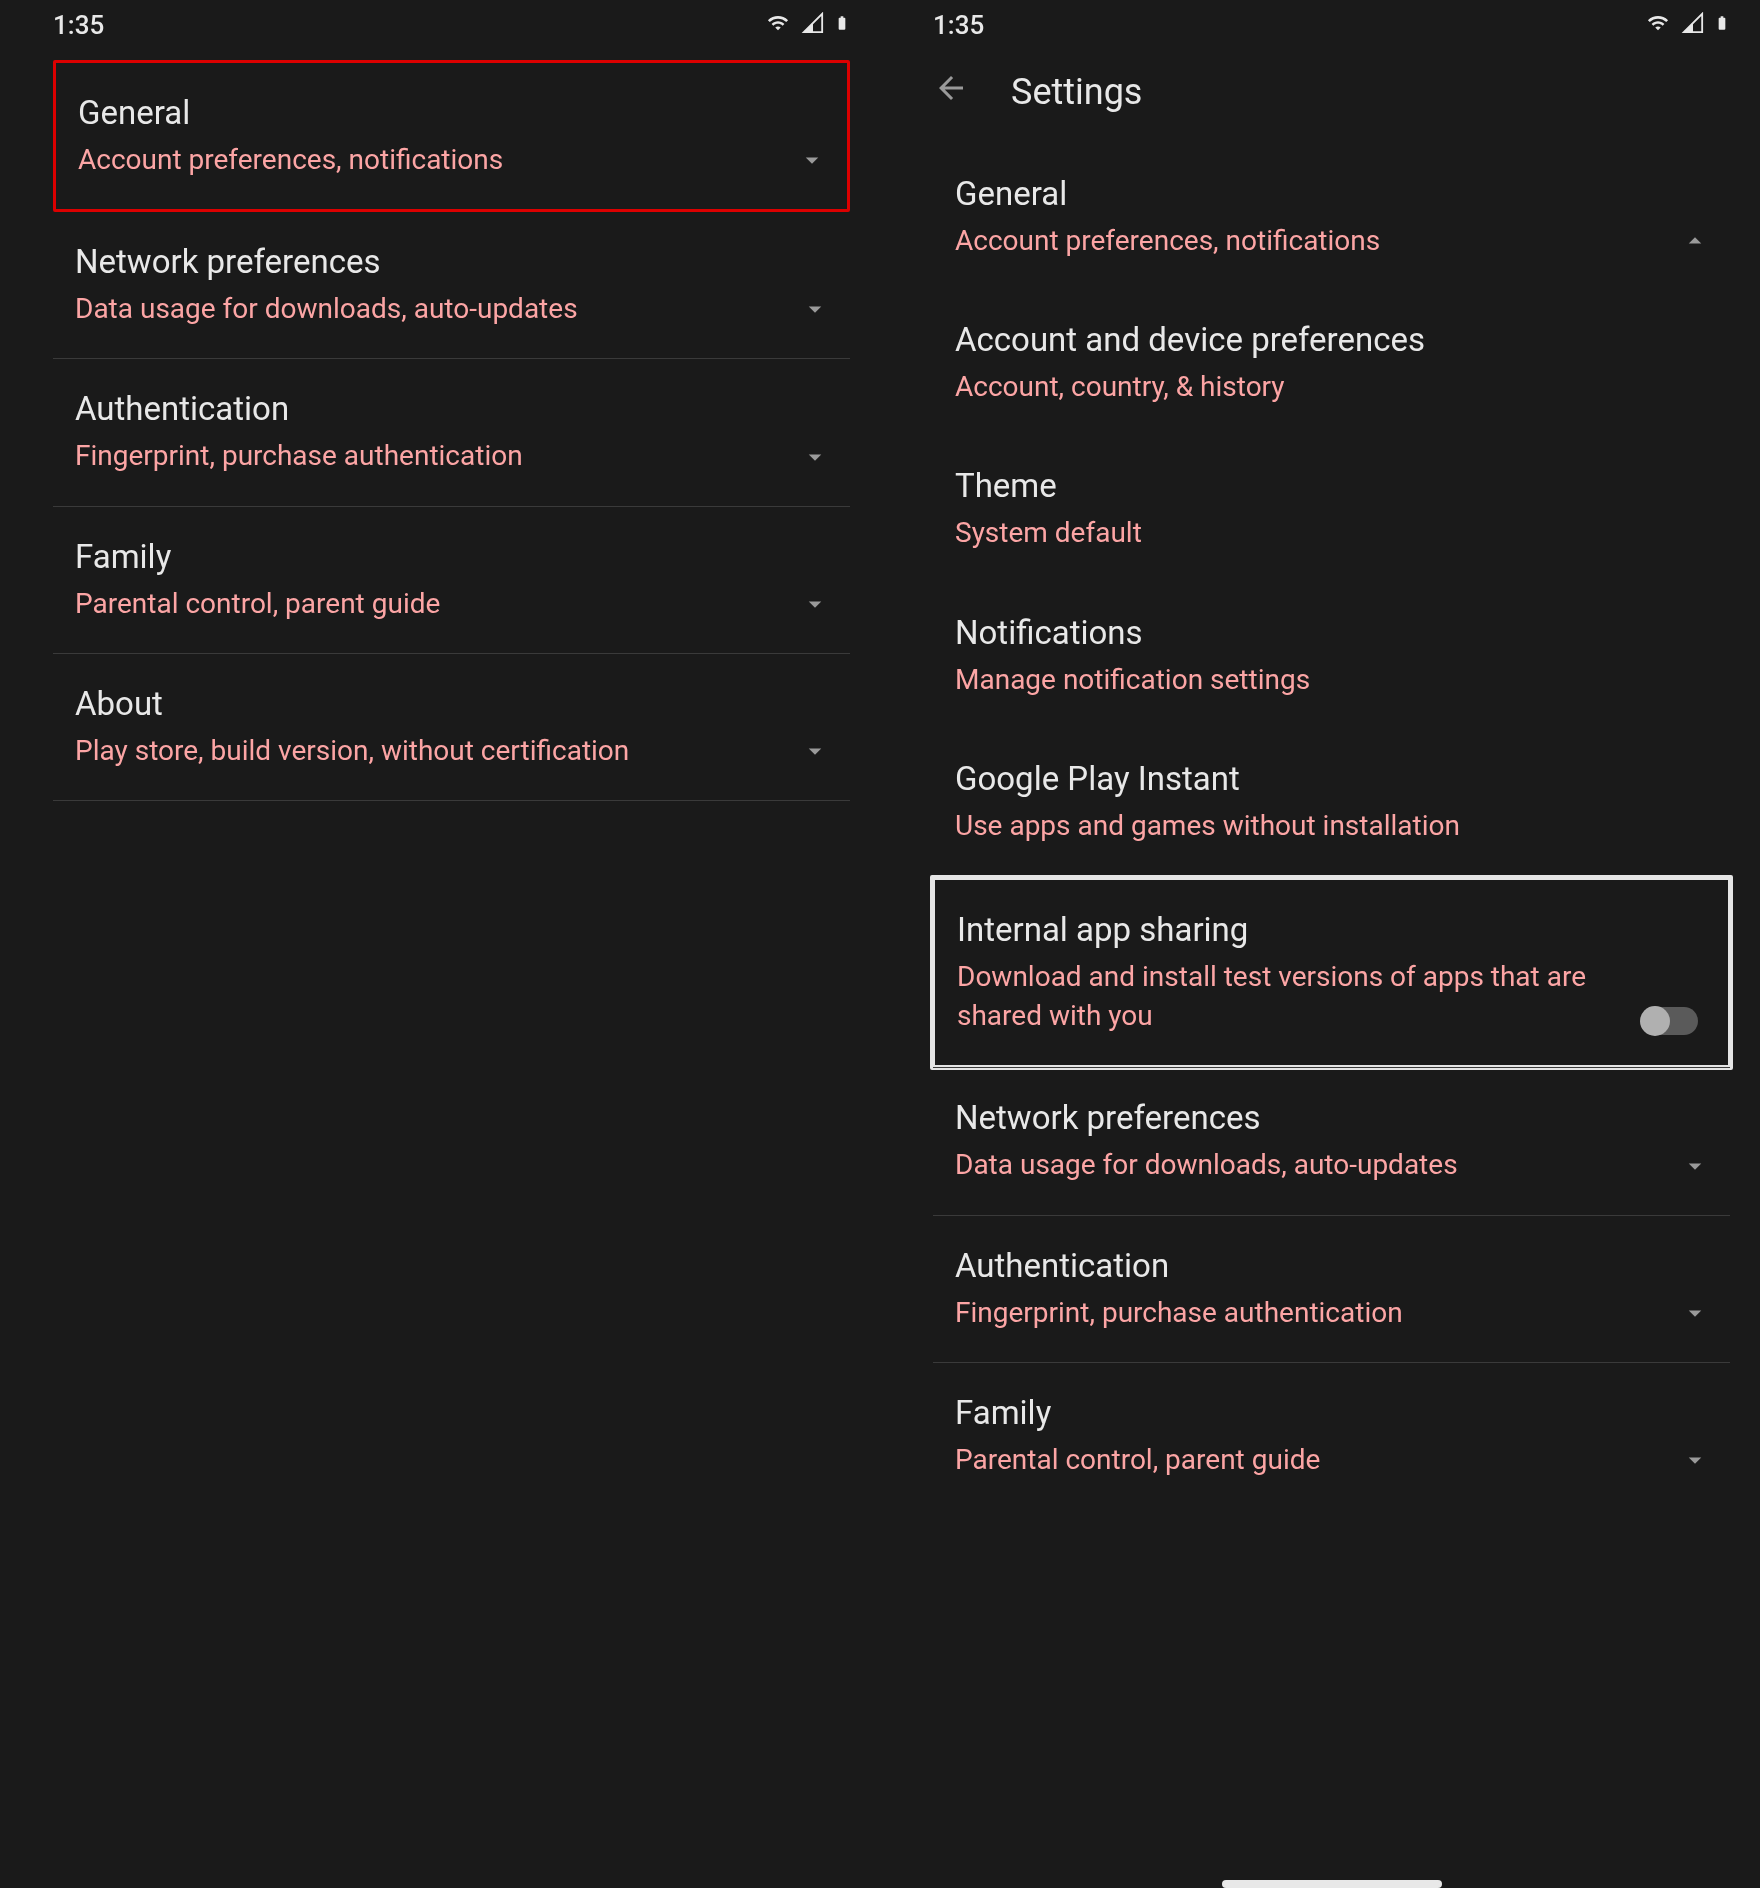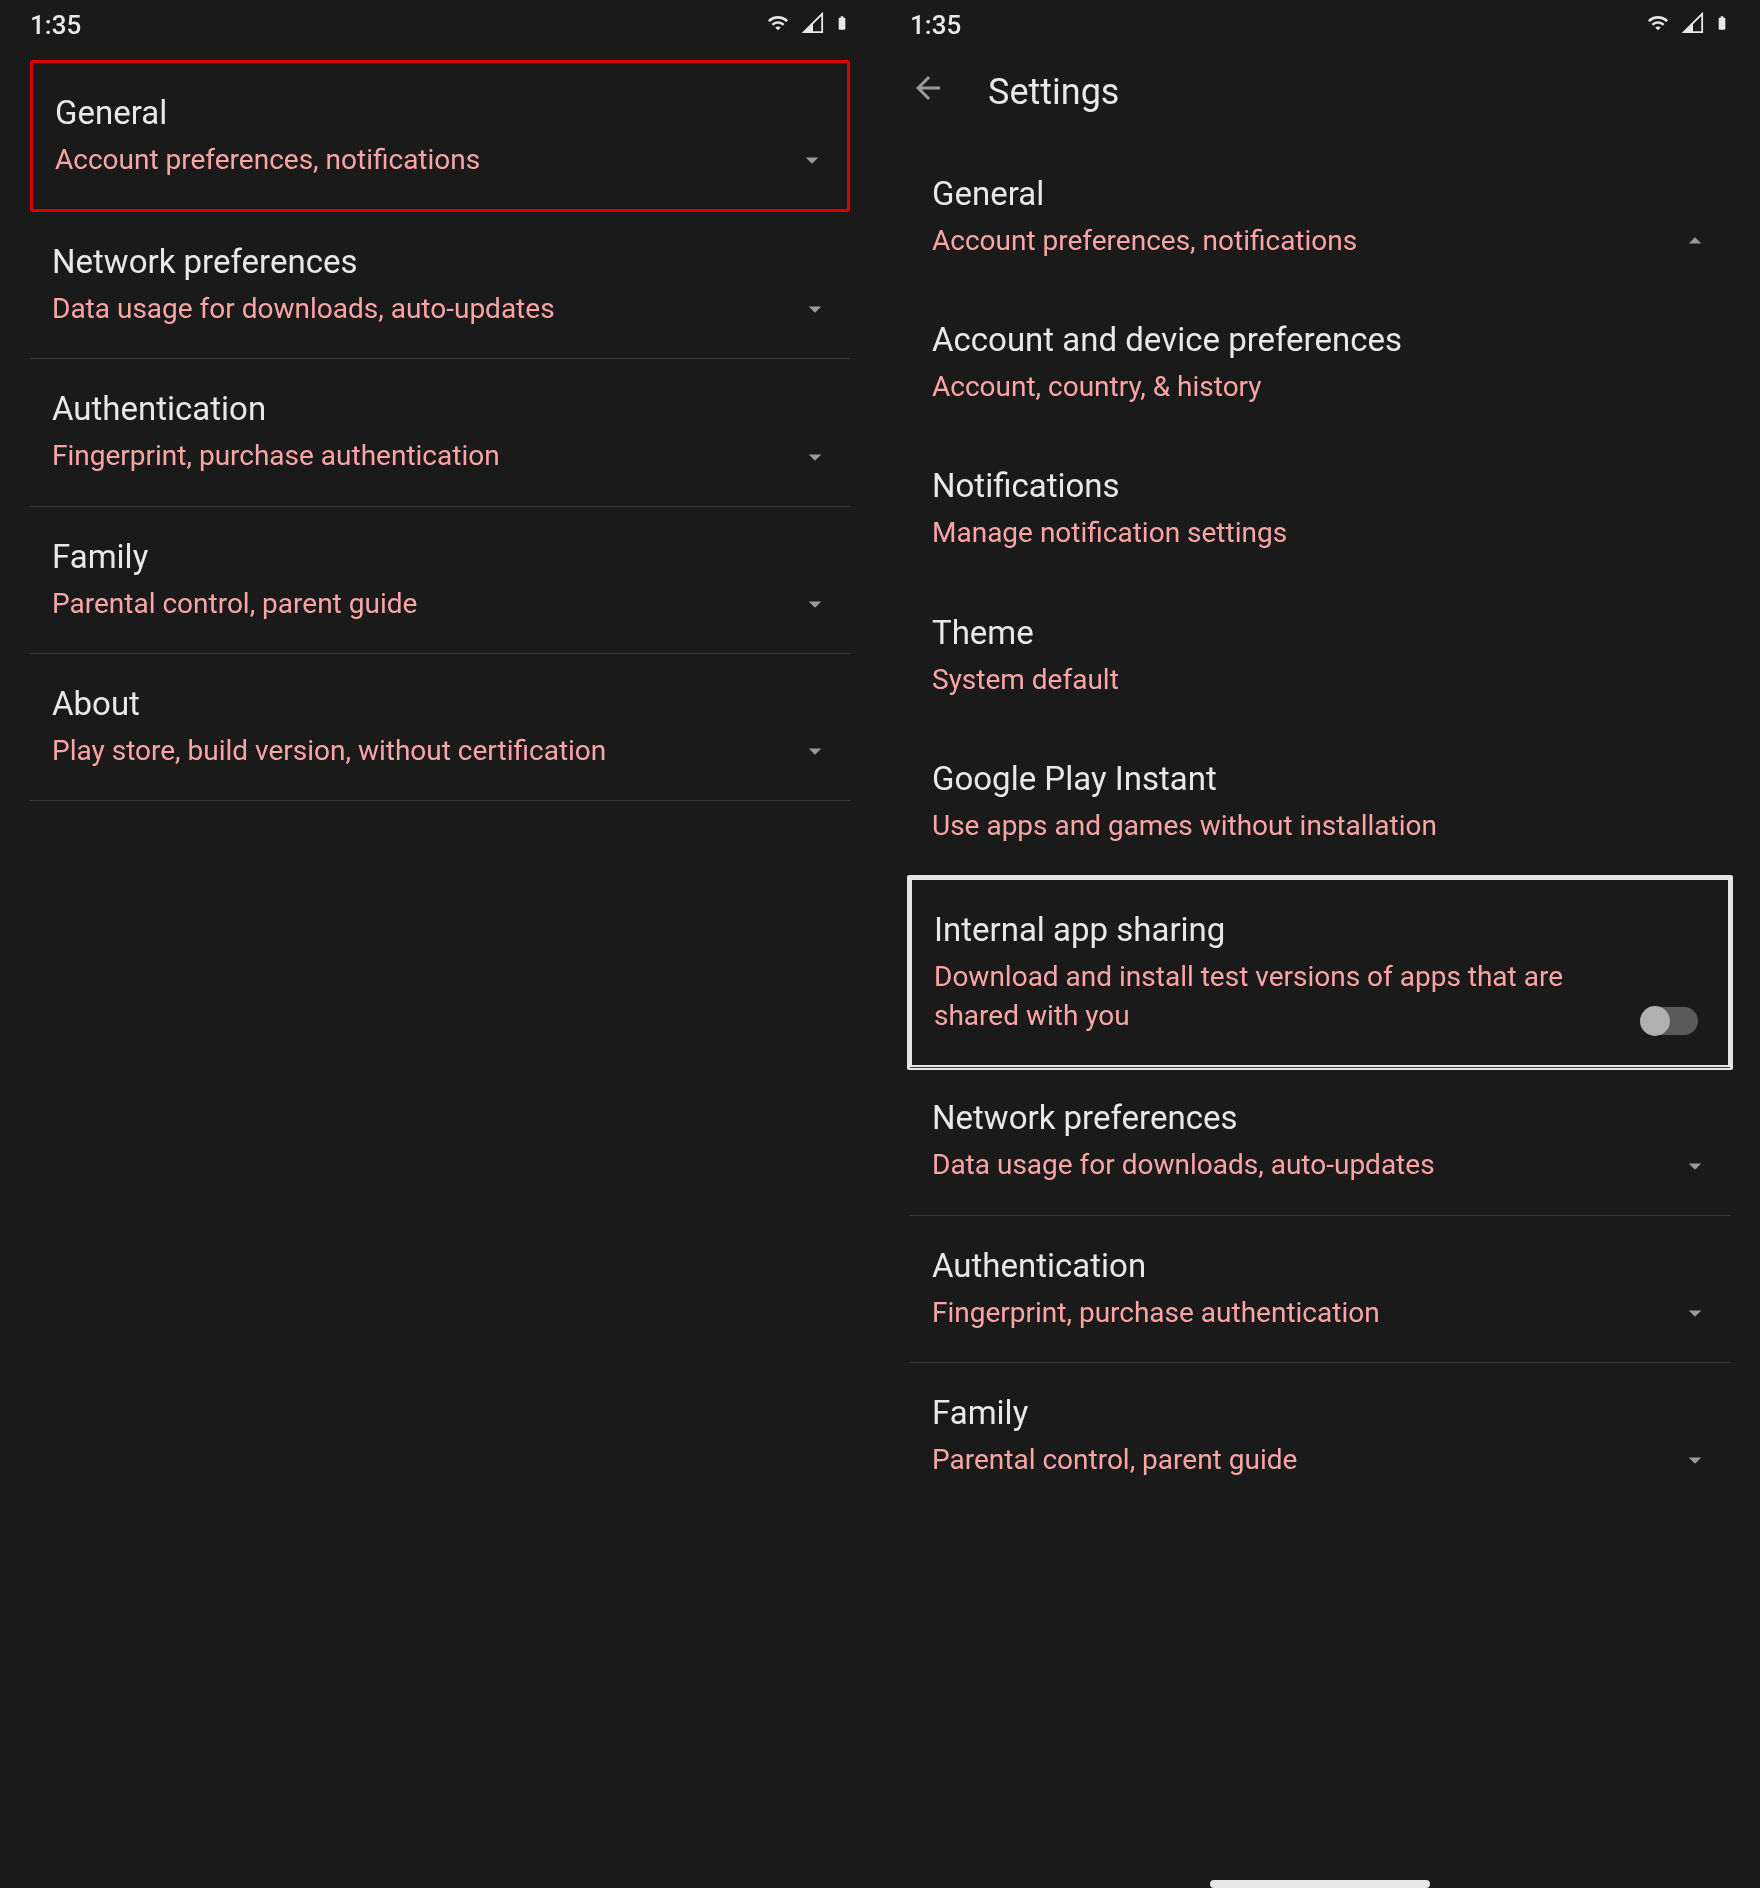--- a/index.html
+++ b/index.html
@@ -13,20 +13,21 @@
       display: flex;
       width: 1760px;
       height: 1888px;
       transform-origin: top left;
     }
     .phone-screen {
       width: 50%;
       background: #1a1a1a;
       position: relative;
       padding: 0;
+      margin-left: 23px;
     }
     .status-bar {
       display: flex;
       justify-content: space-between;
       align-items: center;
       padding: 10px 30px;
       height: 50px;
     }
     .status-time {
       color: #e8e8e8;
@@ -276,29 +277,29 @@
 
     <div class="setting-item no-border">
       <div class="setting-content">
         <div class="setting-title">Account and device preferences</div>
         <div class="setting-subtitle">Account, country, &amp; history</div>
       </div>
     </div>
 
     <div class="setting-item no-border">
       <div class="setting-content">
+        <div class="setting-title">Theme</div>
+        <div class="setting-subtitle">System default</div>
+      </div>
+    </div>
+
+    <div class="setting-item no-border">
+      <div class="setting-content">
         <div class="setting-title">Notifications</div>
         <div class="setting-subtitle">Manage notification settings</div>
-      </div>
-    </div>
-
-    <div class="setting-item no-border">
-      <div class="setting-content">
-        <div class="setting-title">Theme</div>
-        <div class="setting-subtitle">System default</div>
       </div>
     </div>
 
     <div class="setting-item no-border">
       <div class="setting-content">
         <div class="setting-title">Google Play Instant</div>
         <div class="setting-subtitle">Use apps and games without installation</div>
       </div>
     </div>
 

